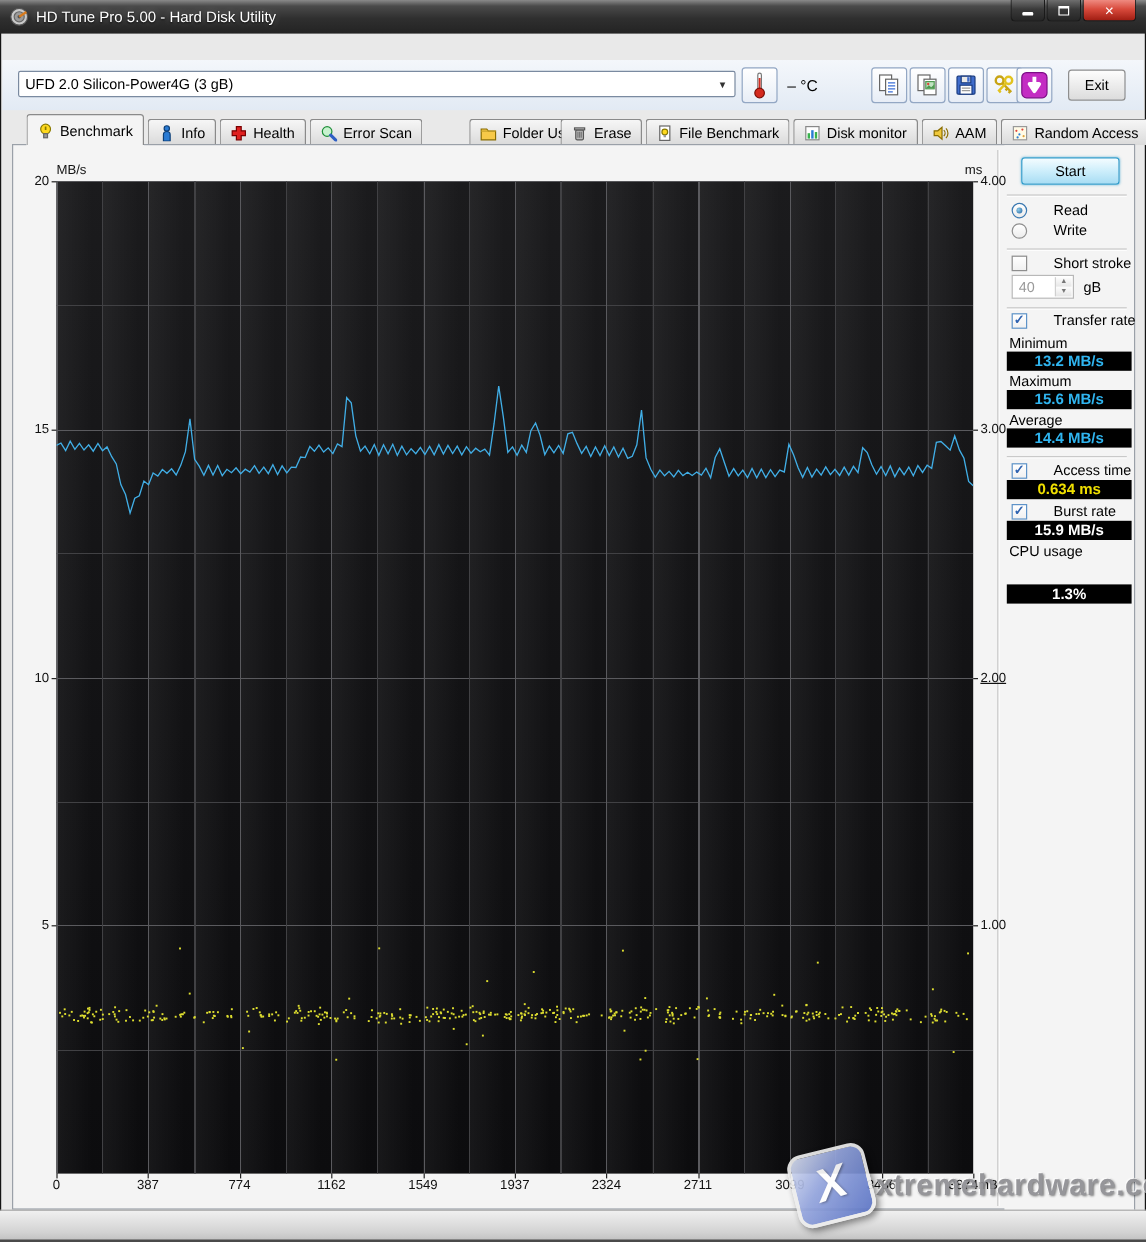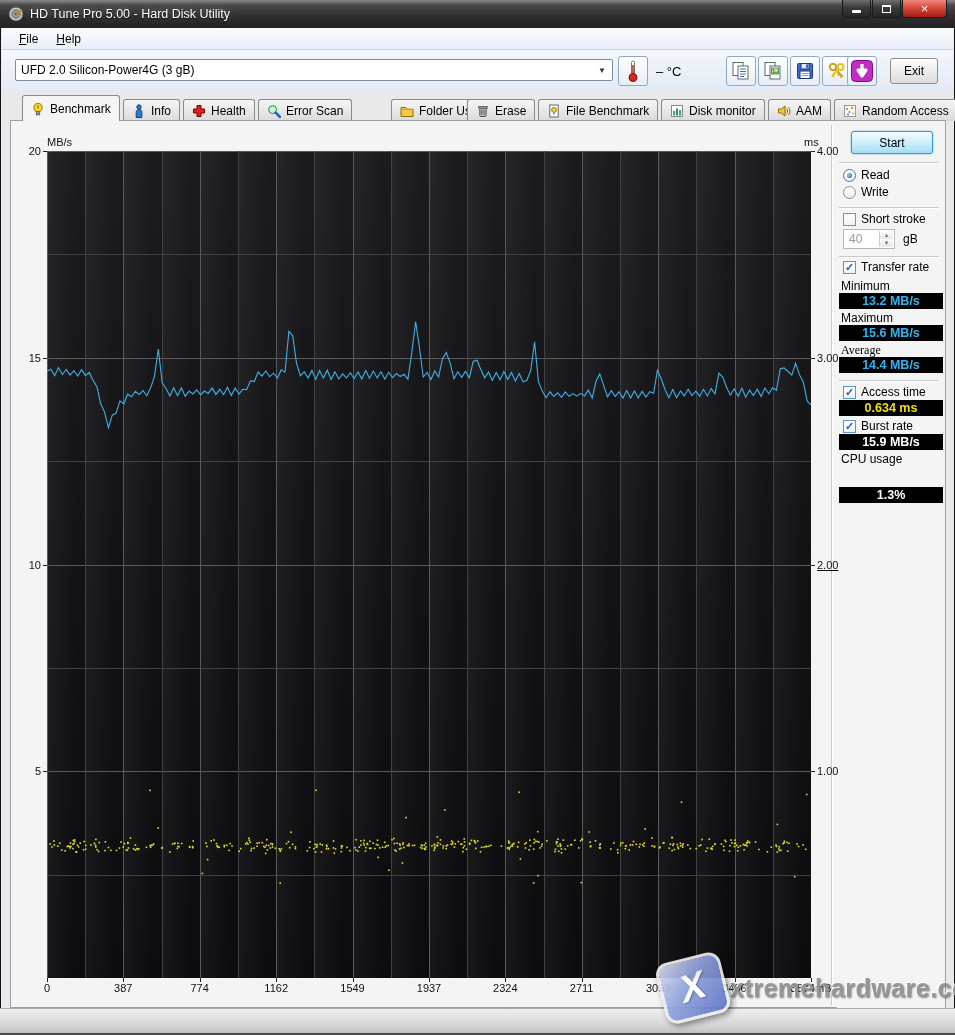--- a/index.html
+++ b/index.html
@@ -59,21 +59,21 @@
   .tickmark-x{position:absolute;width:1px;height:4px;background:#222;top:857px;}
   .tickmark-y{position:absolute;width:4px;height:1px;background:#222;left:32px;}
   .tickmark-yr{position:absolute;width:4px;height:1px;background:#222;left:800px;}
   
   .sidepanel{position:absolute;left:826px;top:0;width:108px;height:888px;background:#f4f4f4;}
   .sidepanel .vsep{position:absolute;left:-6px;top:4px;bottom:4px;width:1px;background:#c9c9c9;box-shadow:1px 0 0 #fff;}
   .sp-sep{position:absolute;left:2px;width:100px;height:1px;background:#c9c9c9;box-shadow:0 1px 0 #fff;}
   .start-btn{position:absolute;left:14px;top:10px;width:82px;height:23px;border:1px solid #2f9ccc;border-radius:3px;
     background:linear-gradient(#f4fcff,#cdeefb 50%,#a8ddf4);display:flex;align-items:center;justify-content:center;
     box-shadow:0 0 2px rgba(47,156,204,.7);}
-  .ctl-row{position:absolute;left:6px;display:flex;align-items:flex-end;gap:5px;white-space:nowrap;}
+  .ctl-row{position:absolute;left:6px;display:flex;align-items:center;gap:22px;white-space:nowrap;}
   .radio{width:13px;height:13px;border-radius:50%;border:1px solid #8e8e8e;background:linear-gradient(#fff,#ececec);position:relative;flex:0 0 auto;}
   .radio.checked{border-color:#3a78b0;}
   .radio.checked::after{content:"";position:absolute;left:3px;top:3px;width:5px;height:5px;border-radius:50%;
     background:radial-gradient(circle at 35% 35%, #8ecbe8, #1d5f9e);}
   .cb{width:13px;height:13px;border:1px solid #8e8e8e;background:linear-gradient(#fff,#f1f1f1);
     display:inline-flex;align-items:center;justify-content:center;font-size:11px;font-weight:bold;color:#2e62b0;flex:0 0 auto;}
   .cb.checked{border-color:#5e93c8;}
   .cb.checked::after{content:"✓";margin-top:-1px;}
   .stat-label{position:absolute;left:4px;font-size:12px;}
   .stat-box{position:absolute;left:2px;width:104px;height:16px;background:#000;color:#fff;
@@ -120,24 +120,20 @@
         </div>
       <div class="win-btn">
           <span class="max-glyph"></span>
         </div>
       <div class="win-btn close">
           <span>×</span>
         </div>
     </div>
   </div>
 
-  <div class="menubar">
-    <span class="menu-item">File</span>
-    <span class="menu-item">Help</span>
-  </div>
 
   <div class="toolbar">
     <div class="combobox">
       <span>UFD 2.0 Silicon-Power4G  (3 gB)</span>
       <span class="combo-arrow">▼</span>
     </div>
     <div class="tb-btn" style="left:616px;">
       <svg width="12" height="24" viewBox="0 0 12 24">
         <rect x="4.5" y="2" width="3" height="14" rx="1.5" fill="#fff" stroke="#777"></rect>
         <rect x="5.2" y="6" width="1.6" height="10" fill="#d42a1e"></rect>
@@ -807,21 +803,21 @@
       <div class="sp-sep" style="top:135px;"></div>
 
       <div class="ctl-row" style="top:139px;">
         <span class="cb checked"></span>
         <span>Transfer rate</span>
       </div>
       <span class="stat-label" style="top:158px;">Minimum</span>
       <div class="stat-box cyan" style="top:172px;">13.2 MB/s</div>
       <span class="stat-label" style="top:190px;">Maximum</span>
       <div class="stat-box cyan" style="top:204px;">15.6 MB/s</div>
-      <span class="stat-label" style="top:222px;font-family:Liberation Serif, serif;">Average</span>
+      <span class="stat-label" style="top:222px;">Average</span>
       <div class="stat-box cyan" style="top:236px;">14.4 MB/s</div>
 
       <div class="sp-sep" style="top:259px;"></div>
 
       <div class="ctl-row" style="top:264px;">
         <span class="cb checked"></span>
         <span>Access time</span>
       </div>
       <div class="stat-box yellow" style="top:279px;">0.634 ms</div>
 

